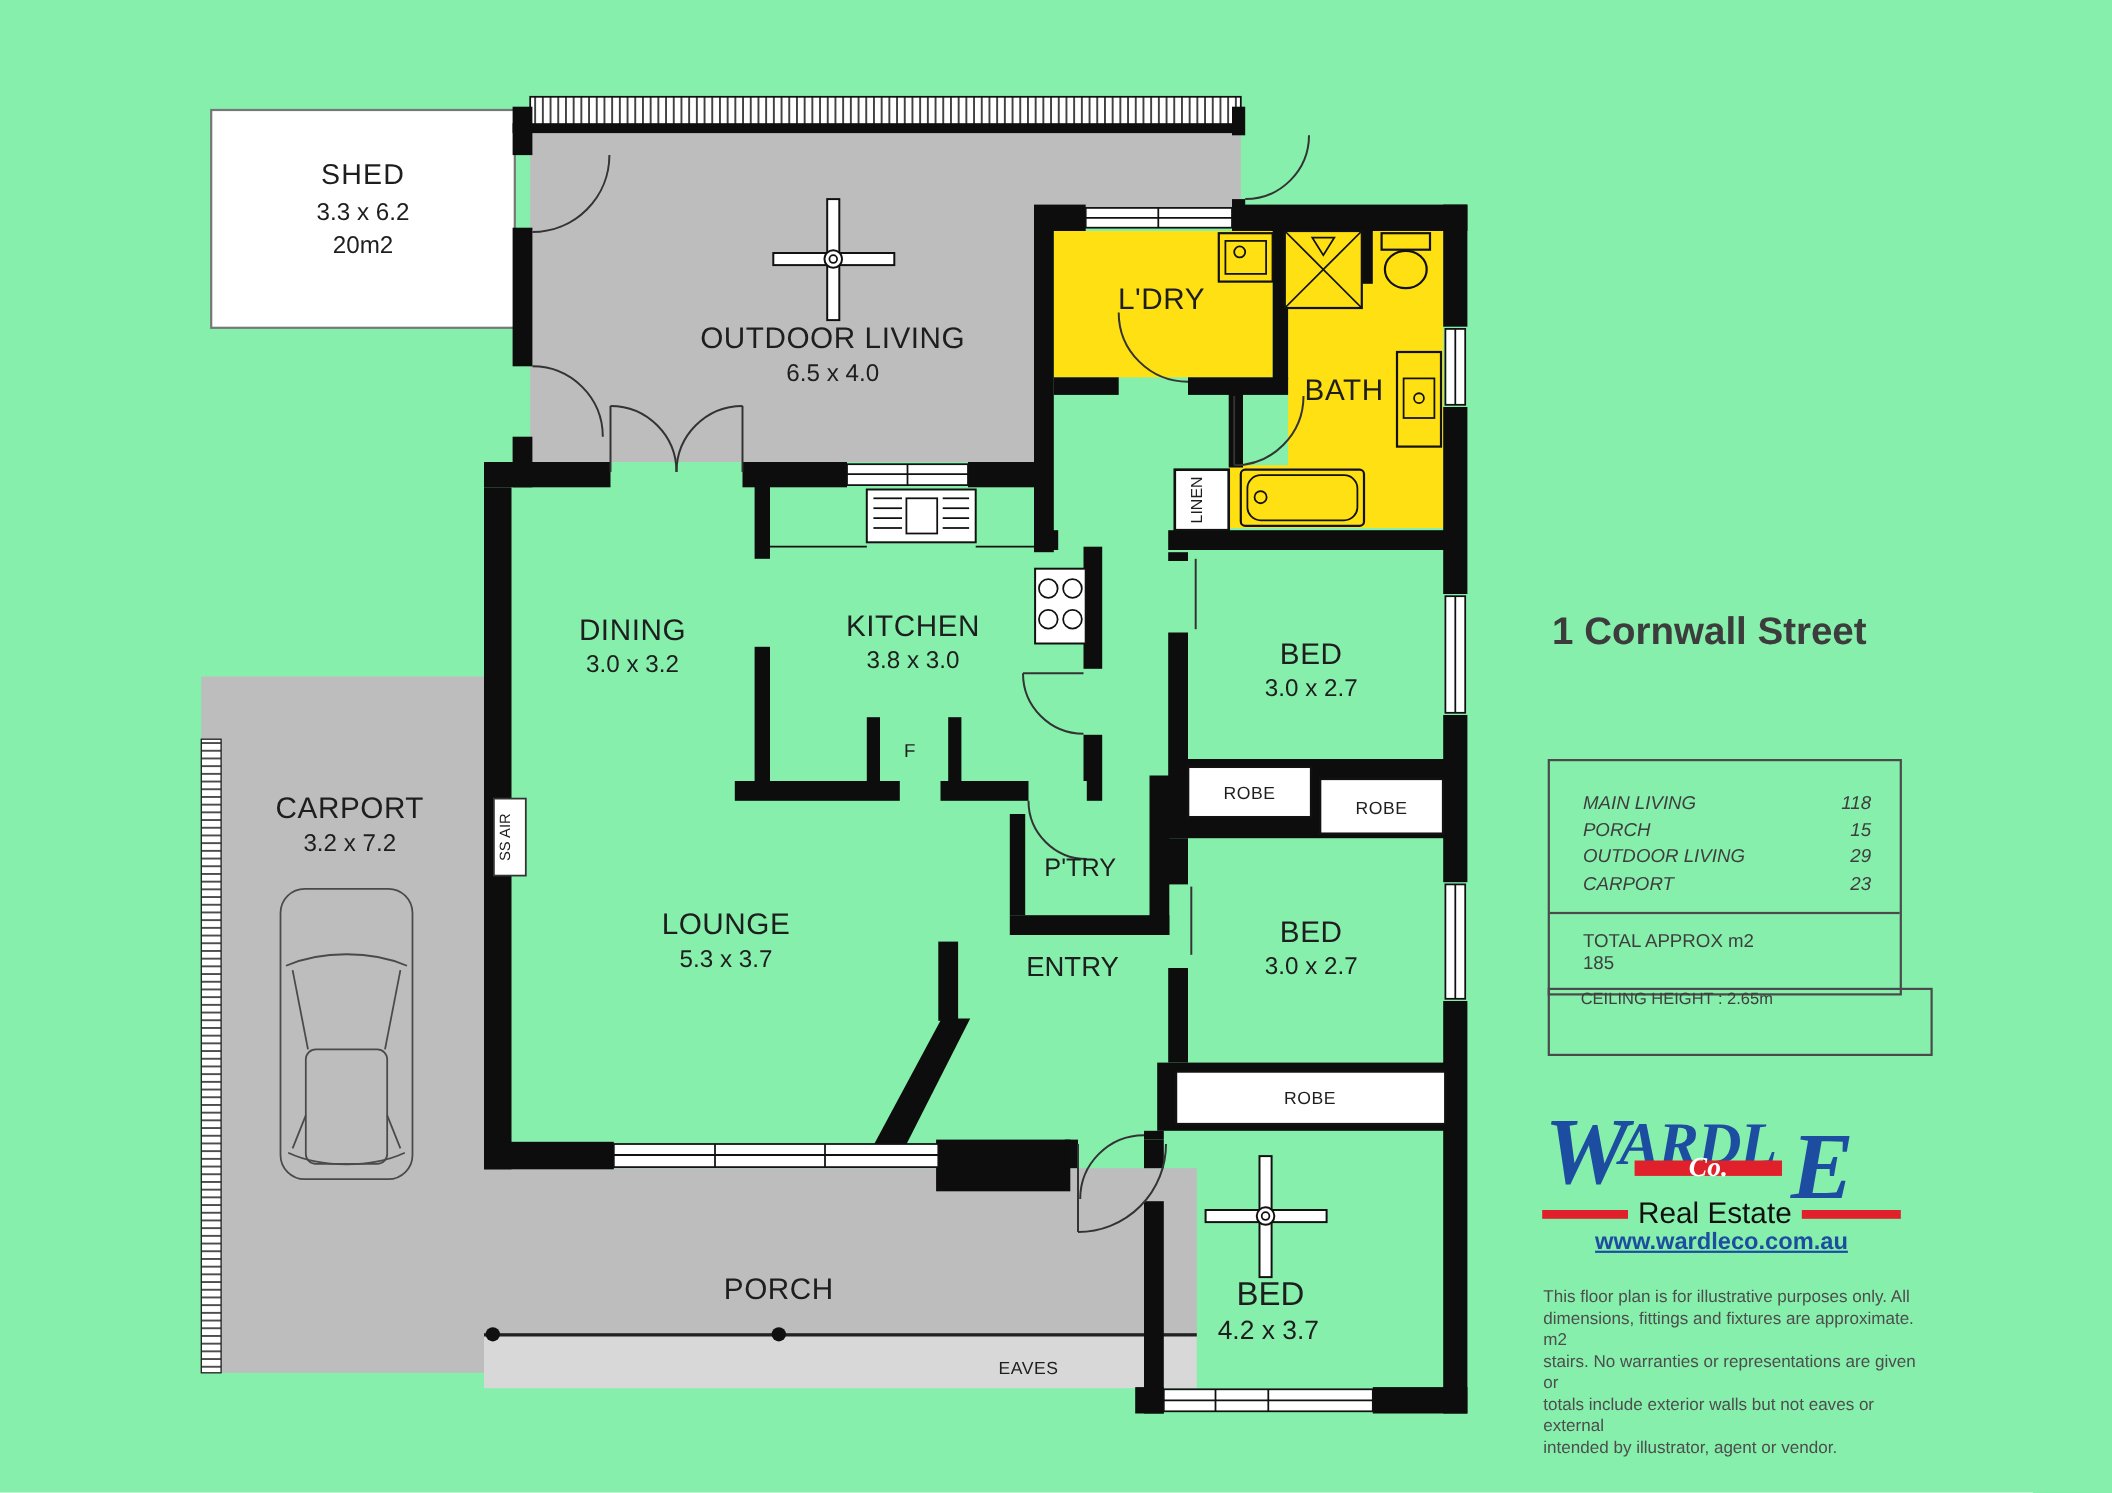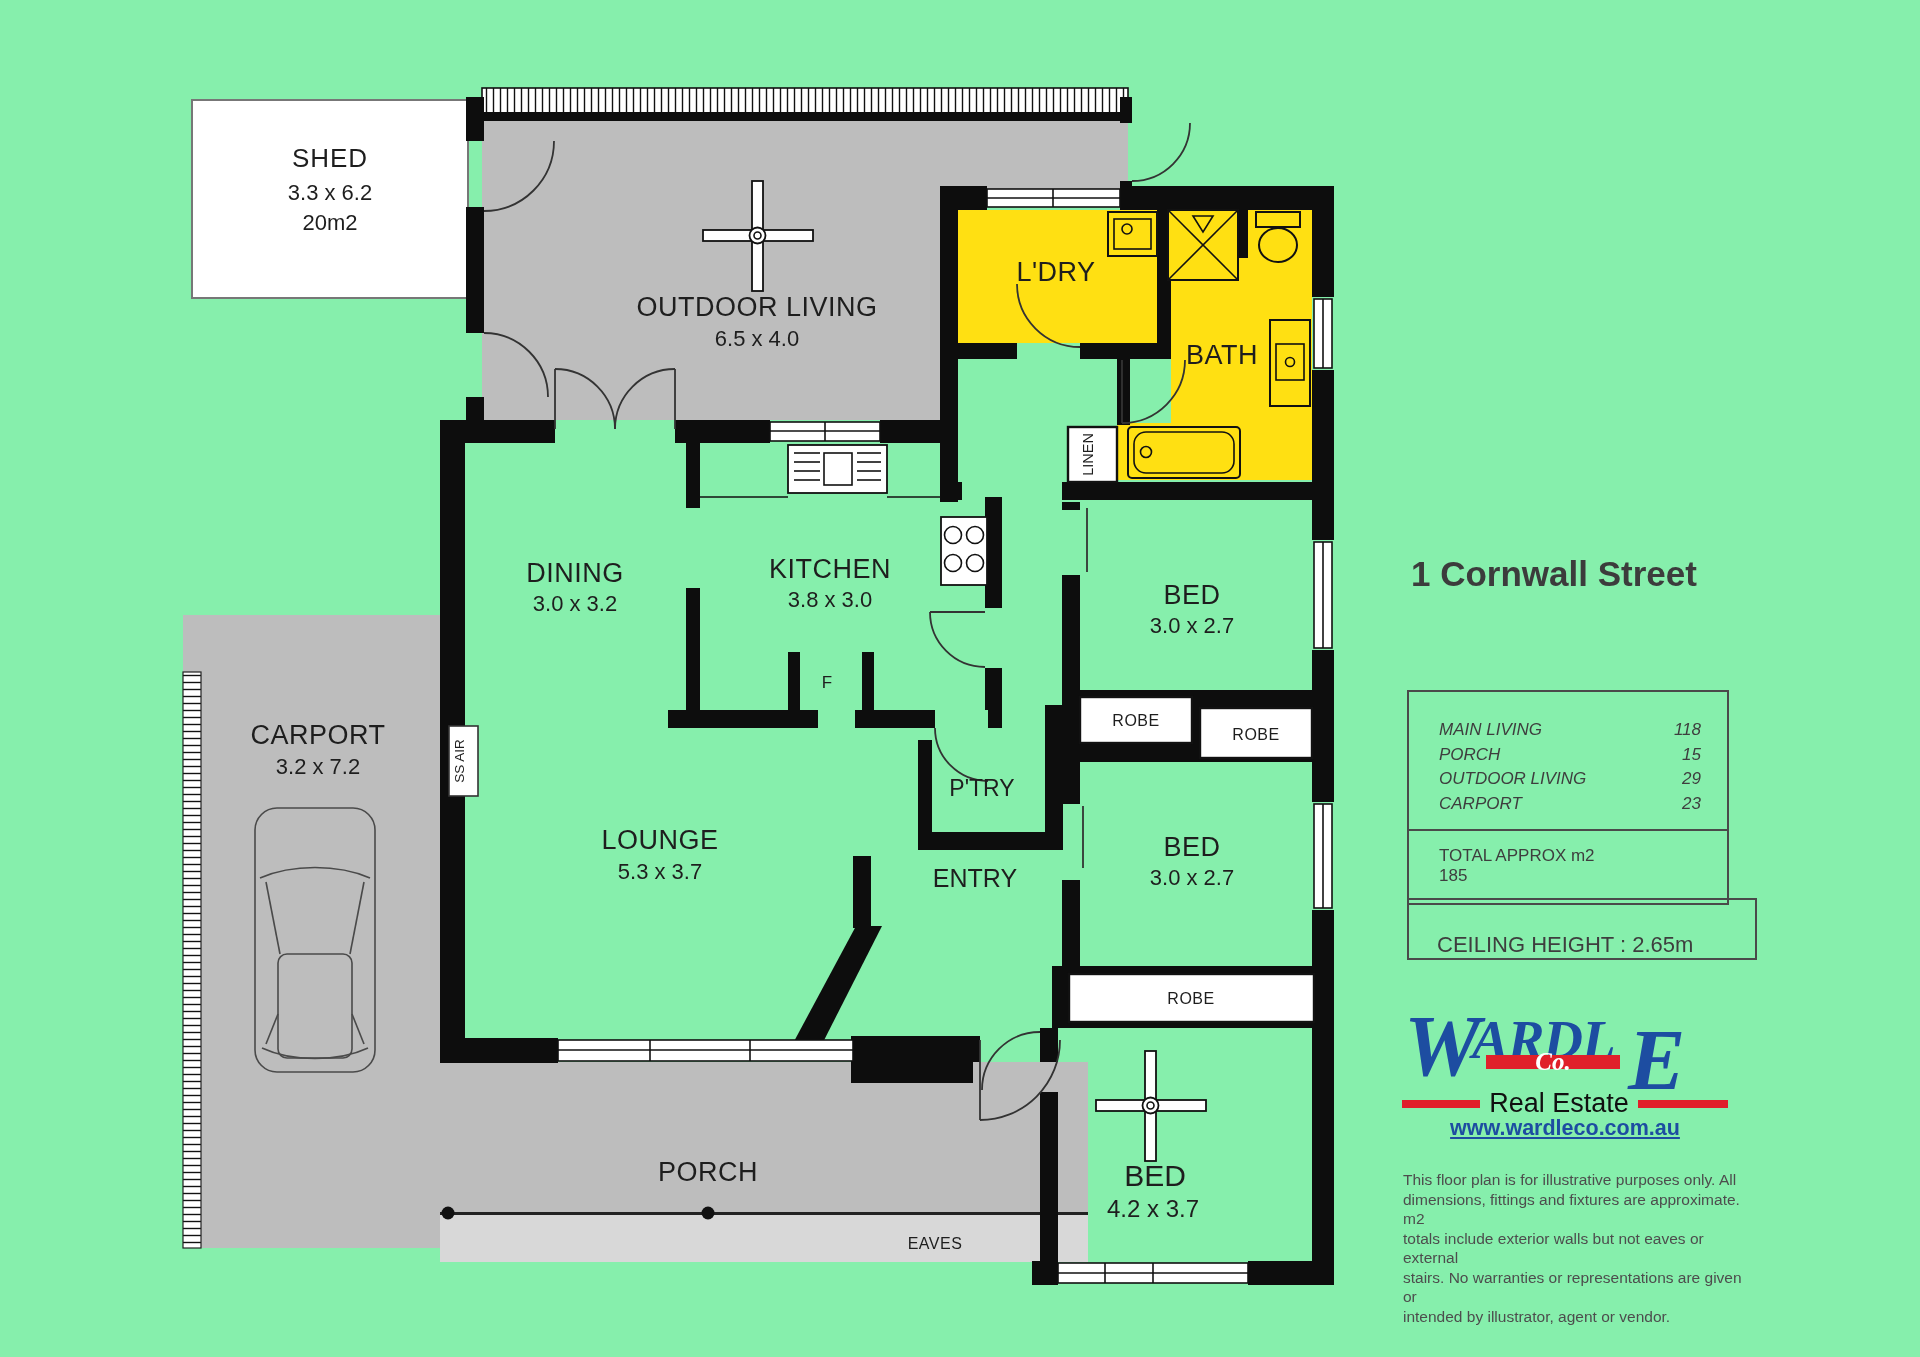--- a/index.html
+++ b/index.html
@@ -28,21 +28,21 @@
 
   
   .panel-abs{position:absolute;color:var(--panel-ink);}
   #address{left:1411px;top:548px;font-size:35px;font-weight:bold;line-height:52px;color:#3c3c3c;}
   #area-table{left:1407px;top:690px;width:318px;border:2px solid #4a4a4a;font-size:17px;}
   #area-table .rows{padding:26px 26px 13px 30px;}
   #area-table .row{display:flex;justify-content:space-between;line-height:24.5px;font-style:italic;}
   #area-table .total{border-top:2px solid #4a4a4a;display:flex;justify-content:space-between;
                      padding:15px 26px 17px 30px;flex-direction:column;}
   #ceiling-box{left:1407px;top:898px;width:318px;height:58px;border:2px solid #4a4a4a;
-               display:flex;align-items:flex-end;padding-left:28px;font-size:22px;}
+               display:flex;align-items:flex-start;padding-left:28px;font-size:15px;}
   #logo{left:1400px;top:1002px;width:330px;height:142px;}
   .logo-letter{position:absolute;font-family:"Liberation Serif",serif;font-style:italic;
                font-weight:bold;color:var(--brand-blue);}
   #logo-w{left:4px;top:-6px;font-size:86px;}
   #logo-ardl{left:72px;top:6px;font-size:55px;letter-spacing:-1px;}
   #logo-e{left:228px;top:8px;font-size:86px;}
   #logo-co{position:absolute;left:86px;top:53px;width:134px;height:14px;background:var(--brand-red);
            color:#fff;font-family:Liberation Serif, serif;font-style:italic;font-weight:bold;
            font-size:25px;display:flex;align-items:center;justify-content:center;}
   #logo-tag{position:absolute;left:0;top:86px;width:330px;display:flex;align-items:center;
@@ -391,18 +391,18 @@
       <span class="bar" style="width:78px"></span>
       <span>Real Estate</span>
       <span class="bar" style="width:90px"></span>
     </div>
     <div id="logo-site">www.wardleco.com.au</div>
   </div>
 
   <div id="disclaimer" class="panel-abs">
     <div>This floor plan is for illustrative purposes only. All</div>
     <div>dimensions, fittings and fixtures are approximate. m2</div>
+    <div>stairs. No warranties or representations are given or</div>
     <div>totals include exterior walls but not eaves or external</div>
-    <div>stairs. No warranties or representations are given or</div>
     <div>intended by illustrator, agent or vendor.</div>
   </div>
 
 </div>
 
 </body></html>

